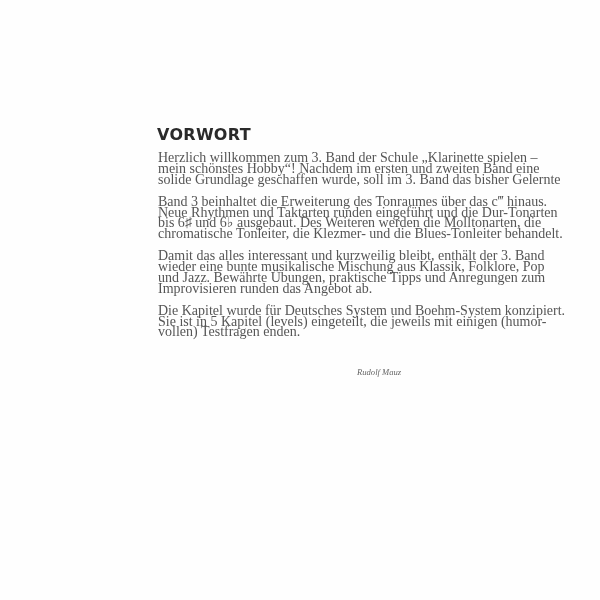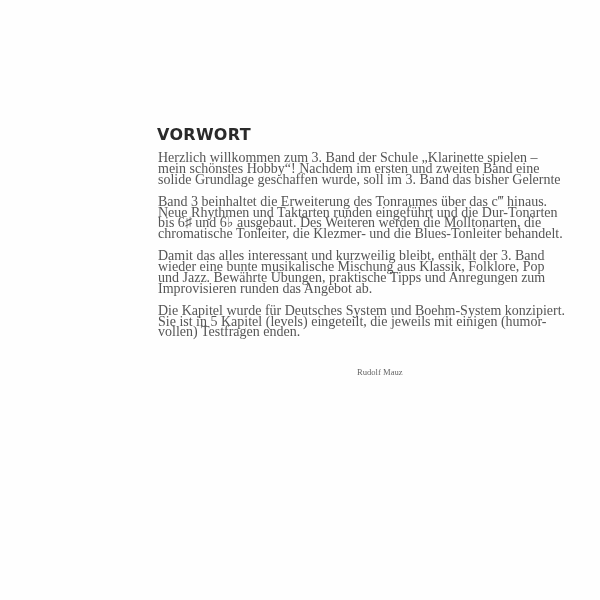--- a/index.html
+++ b/index.html
@@ -12,21 +12,21 @@
     }
     .body-text {
       position: absolute; left: 158px; top: 153px; width: 292px;
       font-family: "Liberation Serif", serif; font-size: 14px;
       line-height: 10.9px; color: #555555;
     }
     .para { margin: 0 0 10.9px 0; white-space: nowrap; }
     .line { display: block; }
     .signature {
       position: absolute; left: 357px; top: 367px;
-      font-family: "Liberation Serif", serif; 
+      font-family: "Liberation Serif", serif; font-style: italic;
       font-size: 8.6px; color: #666666;
     }
   </style>
 </head>
 <body>
 
 <div class="page">
   <h1 class="heading">VORWORT</h1>
 
   <div class="body-text">

